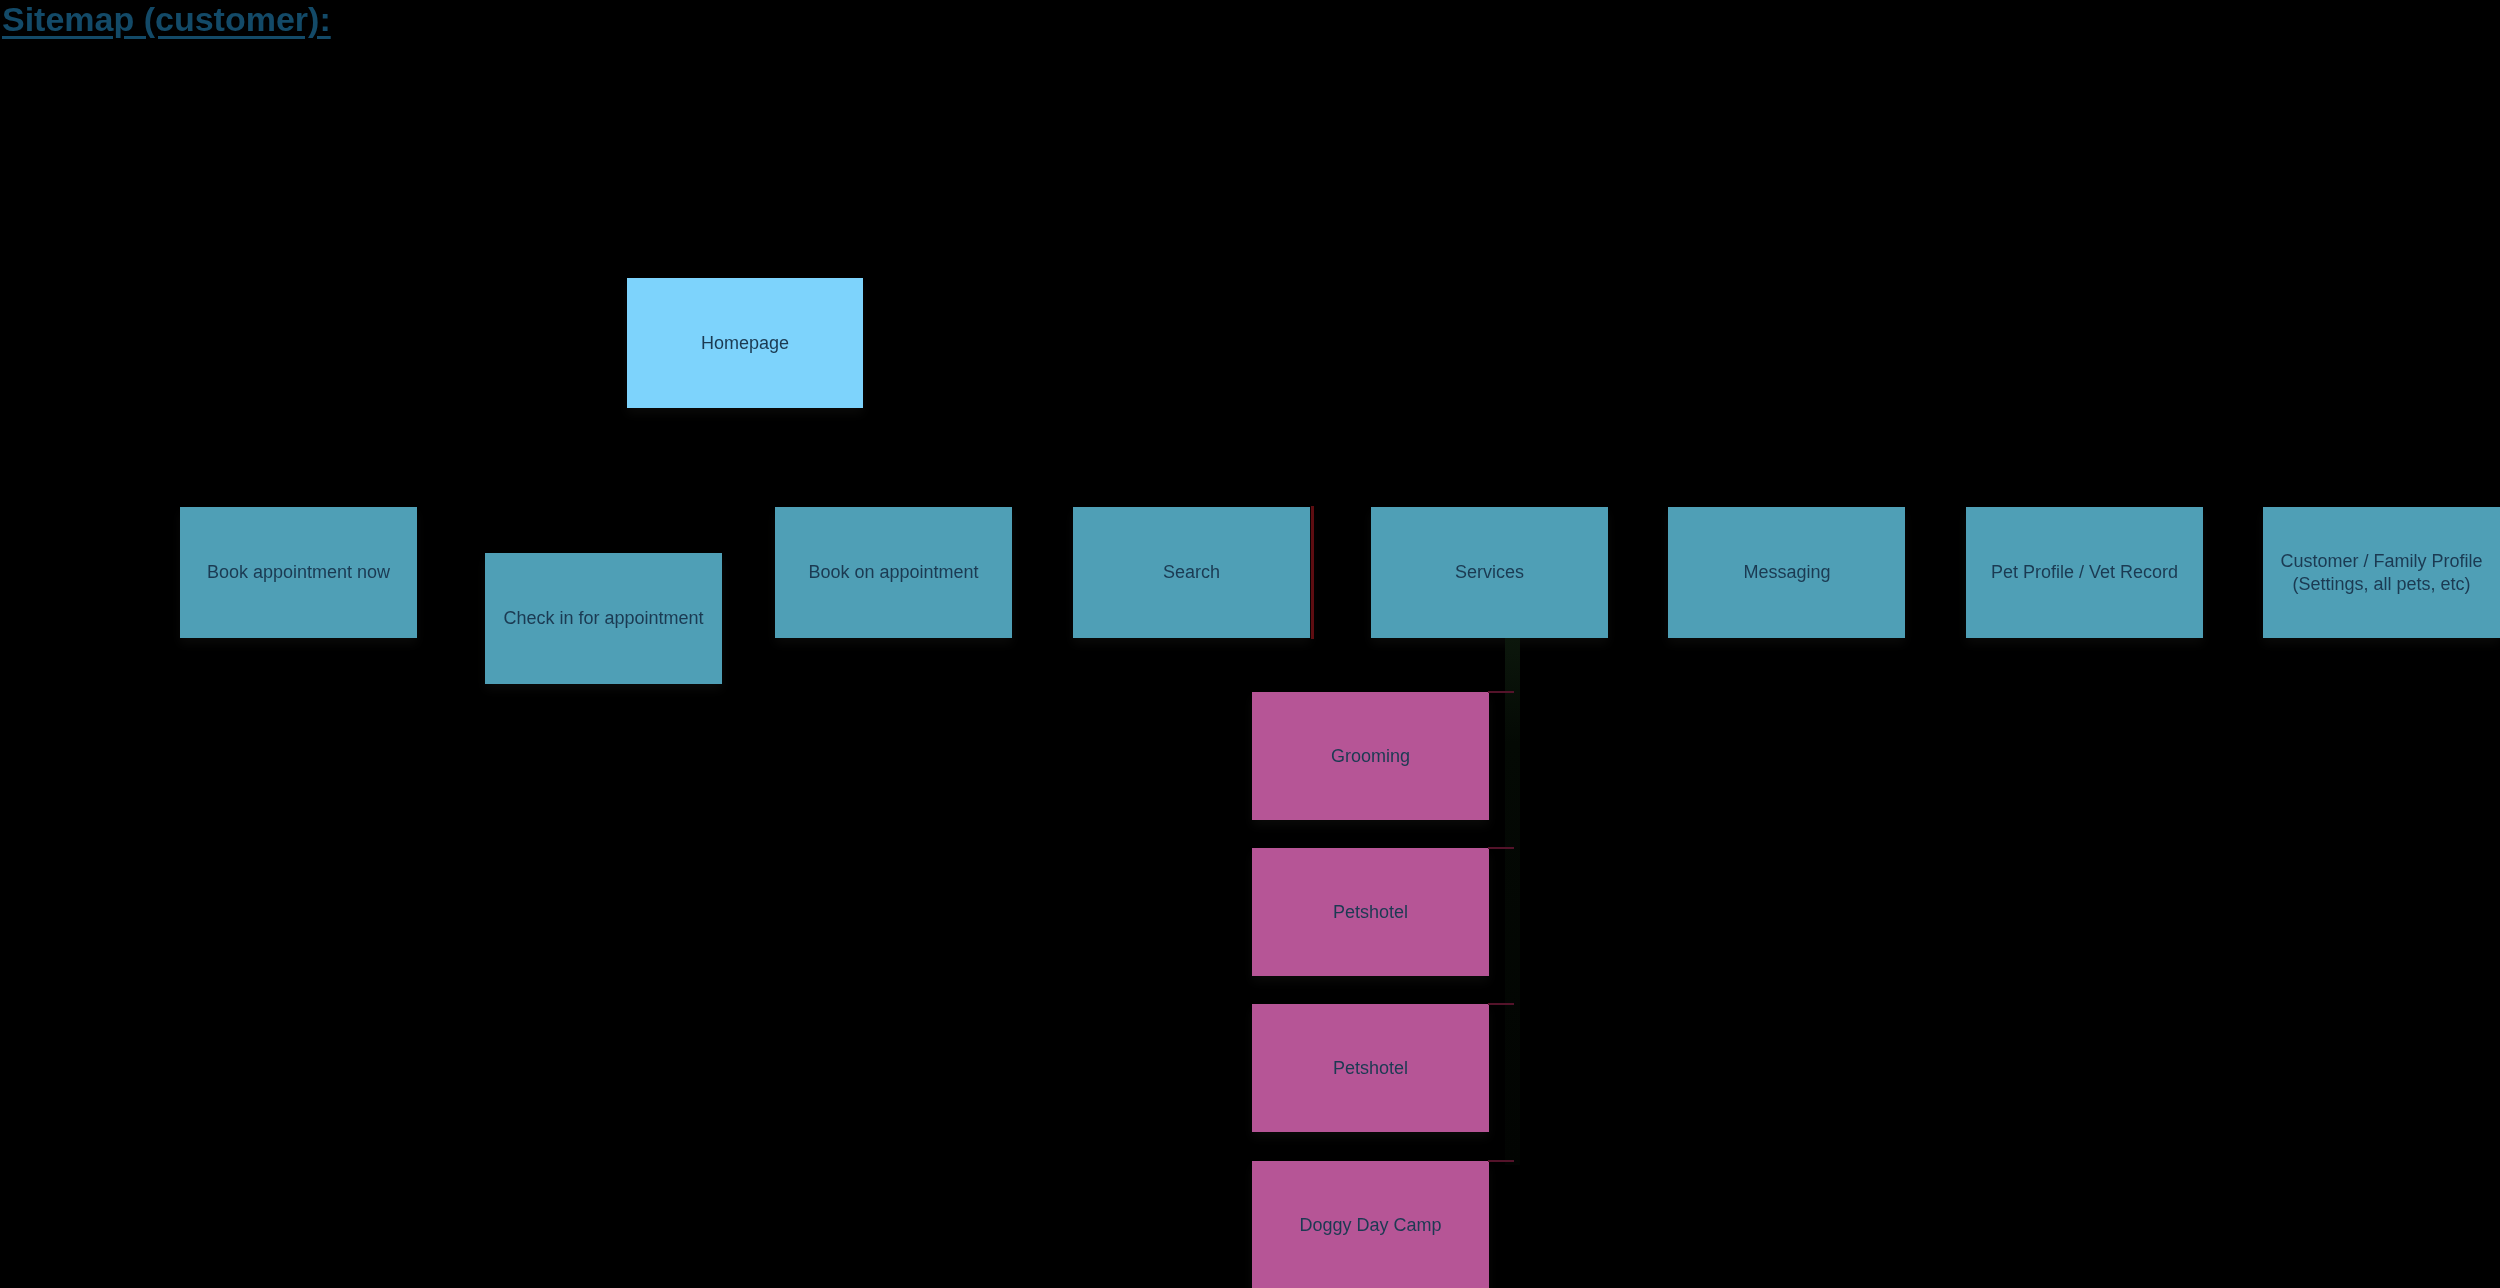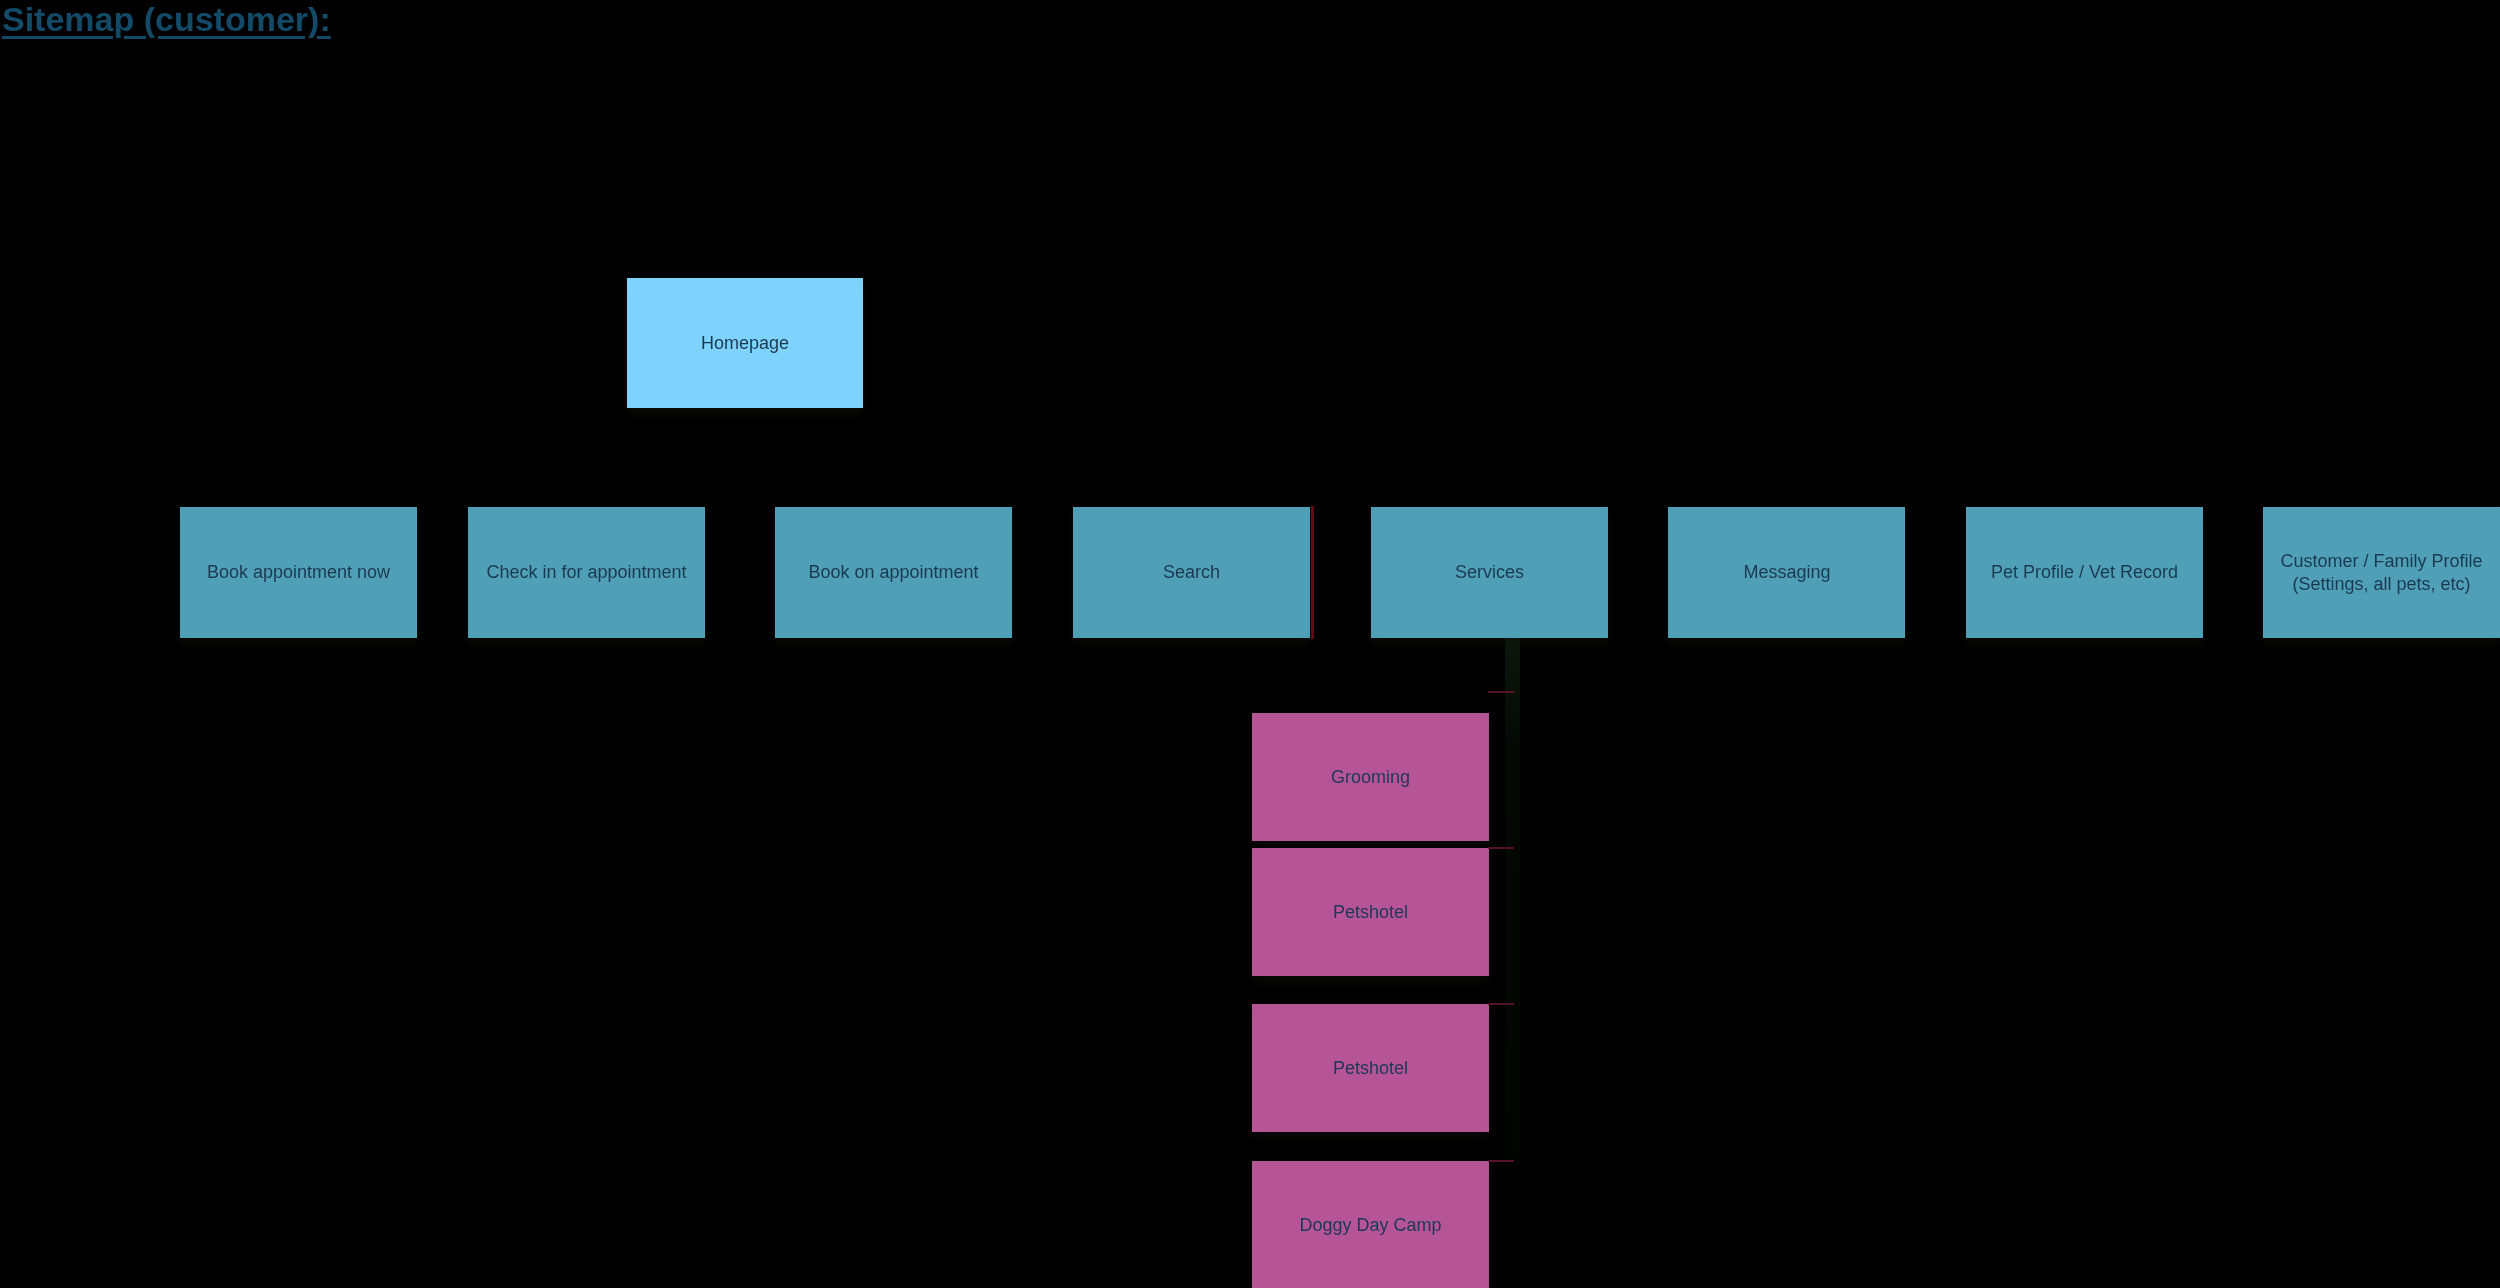--- a/index.html
+++ b/index.html
@@ -89,21 +89,21 @@
 
   <h1 class="title">Sitemap (customer):</h1>
 
   <div class="box root" style="left:627px; top:278px;">
     <span>Homepage</span>
   </div>
 
   <div class="box primary" style="left:180px;">
     <span>Book appointment now</span>
   </div>
-  <div class="box primary" style="left:468px;">
+  <div class="box primary" style="left:485px;margin-top:46px;">
     <span>Check in for appointment</span>
   </div>
   <div class="box primary" style="left:775px;">
     <span>Book on appointment</span>
   </div>
   <div class="box primary" style="left:1073px;">
     <span>Search</span>
   </div>
   <div class="box primary" style="left:1371px;">
     <span>Services</span>
@@ -111,21 +111,21 @@
   <div class="box primary" style="left:1668px;padding-left:13px;">
     <span>Messaging</span>
   </div>
   <div class="box primary" style="left:1966px;">
     <span>Pet Profile / Vet Record</span>
   </div>
   <div class="box primary" style="left:2263px;">
     <span>Customer / Family Profile (Settings, all pets, etc)</span>
   </div>
 
-  <div class="box sub" style="top:692px;margin-top:21px;">
+  <div class="box sub" style="top:692px;">
     <span>Grooming</span>
   </div>
   <div class="box sub" style="top:848px;">
     <span>Petshotel</span>
   </div>
   <div class="box sub" style="top:1004px;">
     <span>Petshotel</span>
   </div>
   <div class="box sub" style="top:1161px;">
     <span>Doggy Day Camp</span>

